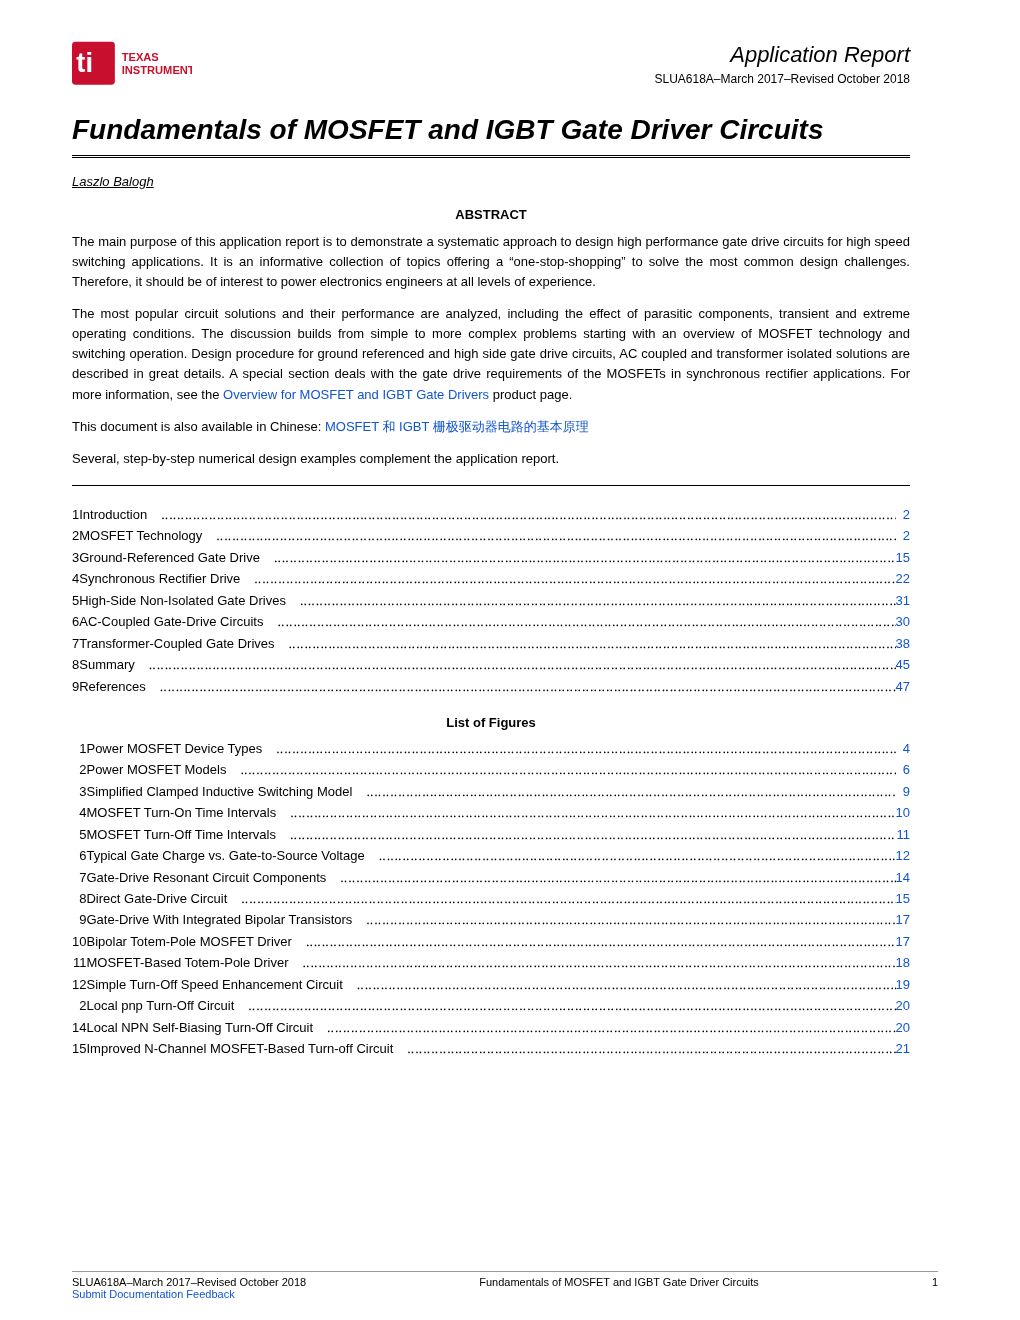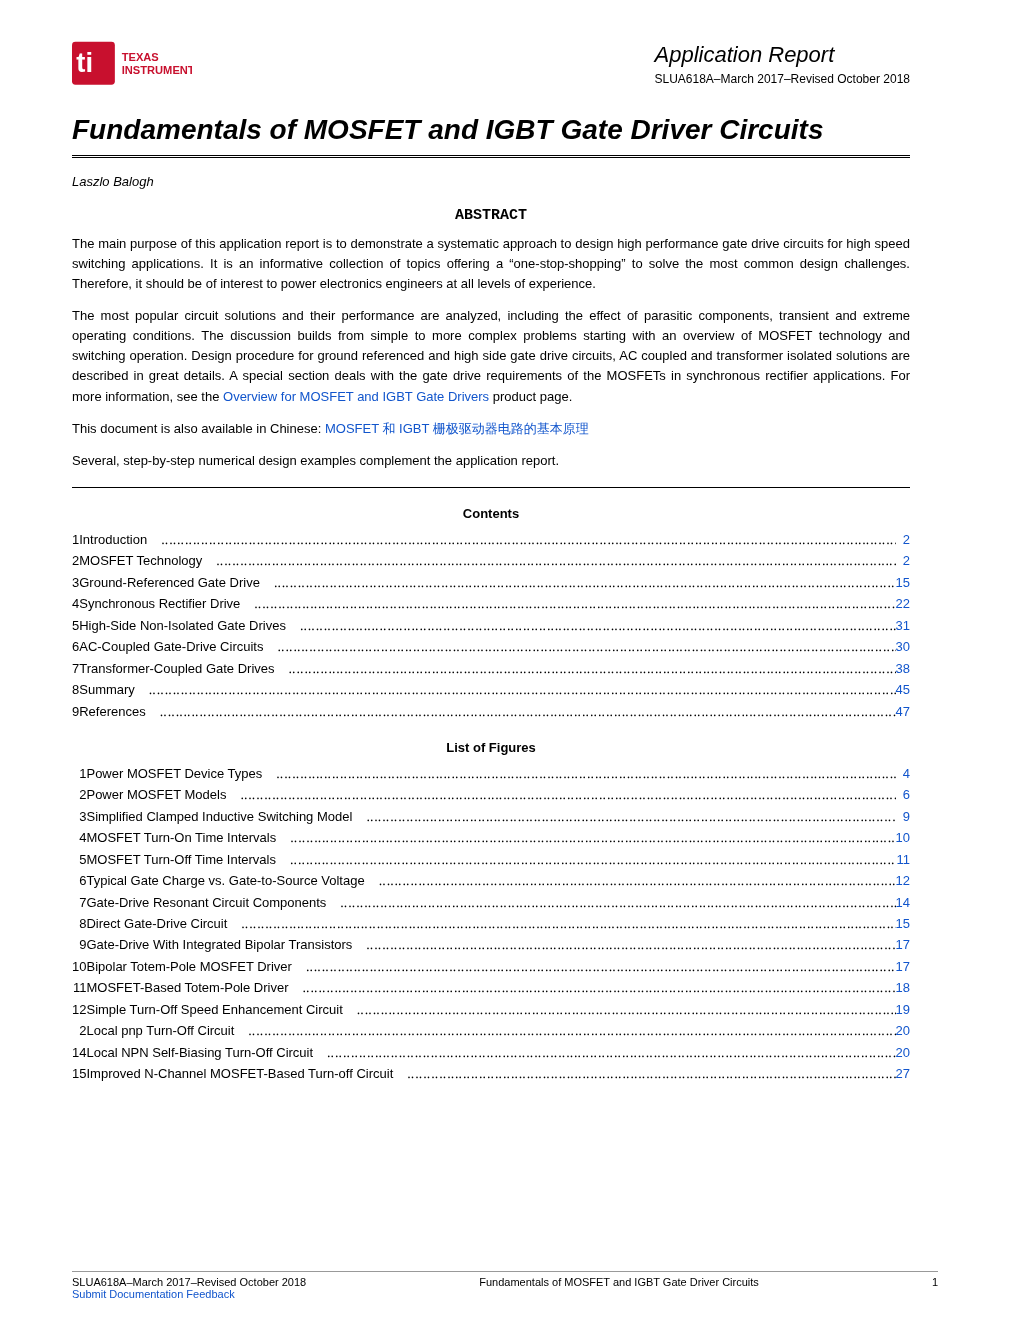--- a/index.html
+++ b/index.html
@@ -26,21 +26,21 @@
     }
     .logo-area {
       display: flex;
       align-items: center;
     }
     .logo-svg {
       width: 120px;
       height: 55px;
     }
     .app-report-area {
-      text-align: left;
+      text-align: right;
       line-height: 1.4;
     }
     .app-report-title {
       font-size: 22px;
       font-style: italic;
       font-weight: normal;
       color: #000;
     }
     .app-report-subtitle {
       font-size: 12px;
@@ -64,28 +64,28 @@
     .hr-single {
       border: none;
       border-top: 1px solid #000;
       margin: 16px 0 10px 0;
     }
     
     .author {
       font-style: italic;
       font-size: 13px;
       margin-bottom: 18px;
+      text-decoration: underline;
     }
     
     .abstract-heading {
       text-align: center;
       font-weight: bold;
-      font-size: 15px;
+      font-size: 13px;
       margin-bottom: 10px;
-      font-family: Liberation Mono, monospace;
     }
     .body-text {
       font-size: 13px;
       line-height: 1.55;
       text-align: justify;
       margin-bottom: 12px;
     }
     .link {
       color: #1155CC;
       text-decoration: none;
@@ -209,21 +209,20 @@
   <p class="body-text">
     <span>This document is also available in Chinese:</span>
     <a class="link" href="#">MOSFET 和 IGBT 栅极驱动器电路的基本原理</a>
   </p>
 
   <p class="body-text">Several, step-by-step numerical design examples complement the application report.</p>
 
   <hr class="hr-single">
 
   <div class="toc-section">
-    <div class="toc-heading">Contents</div>
     <table class="toc-table">
       <tbody id="toc-body">
           <tr>
             <td class="toc-num">1</td>
             <td class="toc-title" style="max-width: 0px; width: 100%; overflow: hidden; white-space: nowrap; text-overflow: clip;">Introduction<span style="letter-spacing:1px; color:#000;"> ‥‥‥‥‥‥‥‥‥‥‥‥‥‥‥‥‥‥‥‥‥‥‥‥‥‥‥‥‥‥‥‥‥‥‥‥‥‥‥‥‥‥‥‥‥‥‥‥‥‥‥‥‥‥‥‥‥‥‥‥‥‥‥‥‥‥‥‥‥‥‥‥‥‥‥‥‥‥‥‥‥‥‥‥‥‥‥‥‥‥‥‥‥‥‥‥‥‥‥‥‥‥‥‥‥‥‥‥‥‥‥‥‥‥‥‥‥‥‥‥‥‥‥‥‥‥‥‥‥‥‥‥‥‥‥‥‥‥‥‥‥‥‥‥‥‥‥‥‥‥‥‥‥‥‥‥‥‥‥‥‥‥‥‥‥‥‥‥‥‥‥‥‥‥‥‥‥‥‥‥‥‥‥‥‥‥‥‥‥‥‥‥‥‥‥‥‥‥‥‥‥‥‥‥‥‥‥‥‥‥‥‥</span></td>
             <td class="toc-page"><a class="link" href="#">2</a></td>
           </tr>
           <tr>
             <td class="toc-num">2</td>
             <td class="toc-title" style="max-width: 0px; width: 100%; overflow: hidden; white-space: nowrap; text-overflow: clip;">MOSFET Technology<span style="letter-spacing:1px; color:#000;"> ‥‥‥‥‥‥‥‥‥‥‥‥‥‥‥‥‥‥‥‥‥‥‥‥‥‥‥‥‥‥‥‥‥‥‥‥‥‥‥‥‥‥‥‥‥‥‥‥‥‥‥‥‥‥‥‥‥‥‥‥‥‥‥‥‥‥‥‥‥‥‥‥‥‥‥‥‥‥‥‥‥‥‥‥‥‥‥‥‥‥‥‥‥‥‥‥‥‥‥‥‥‥‥‥‥‥‥‥‥‥‥‥‥‥‥‥‥‥‥‥‥‥‥‥‥‥‥‥‥‥‥‥‥‥‥‥‥‥‥‥‥‥‥‥‥‥‥‥‥‥‥‥‥‥‥‥‥‥‥‥‥‥‥‥‥‥‥‥‥‥‥‥‥‥‥‥‥‥‥‥‥‥‥‥‥‥‥‥‥‥‥‥‥‥‥‥‥‥‥‥‥‥‥‥‥‥‥‥‥‥‥‥</span></td>
@@ -338,21 +337,21 @@
             <td class="toc-page"><a class="link" href="#">20</a></td>
           </tr>
           <tr>
             <td class="toc-num">14</td>
             <td class="toc-title" style="max-width: 0px; width: 100%; overflow: hidden; white-space: nowrap; text-overflow: clip;">Local NPN Self-Biasing Turn-Off Circuit<span style="letter-spacing:1px; color:#000;"> ‥‥‥‥‥‥‥‥‥‥‥‥‥‥‥‥‥‥‥‥‥‥‥‥‥‥‥‥‥‥‥‥‥‥‥‥‥‥‥‥‥‥‥‥‥‥‥‥‥‥‥‥‥‥‥‥‥‥‥‥‥‥‥‥‥‥‥‥‥‥‥‥‥‥‥‥‥‥‥‥‥‥‥‥‥‥‥‥‥‥‥‥‥‥‥‥‥‥‥‥‥‥‥‥‥‥‥‥‥‥‥‥‥‥‥‥‥‥‥‥‥‥‥‥‥‥‥‥‥‥‥‥‥‥‥‥‥‥‥‥‥‥‥‥‥‥‥‥‥‥‥‥‥‥‥‥‥‥‥‥‥‥‥‥‥‥‥‥‥‥‥‥‥‥‥‥‥‥‥‥‥‥‥‥‥‥‥‥‥‥‥‥‥‥‥‥‥‥‥‥‥‥‥‥‥‥‥‥‥‥‥‥</span></td>
             <td class="toc-page"><a class="link" href="#">20</a></td>
           </tr>
           <tr>
             <td class="toc-num">15</td>
             <td class="toc-title" style="max-width: 0px; width: 100%; overflow: hidden; white-space: nowrap; text-overflow: clip;">Improved N-Channel MOSFET-Based Turn-off Circuit<span style="letter-spacing:1px; color:#000;"> ‥‥‥‥‥‥‥‥‥‥‥‥‥‥‥‥‥‥‥‥‥‥‥‥‥‥‥‥‥‥‥‥‥‥‥‥‥‥‥‥‥‥‥‥‥‥‥‥‥‥‥‥‥‥‥‥‥‥‥‥‥‥‥‥‥‥‥‥‥‥‥‥‥‥‥‥‥‥‥‥‥‥‥‥‥‥‥‥‥‥‥‥‥‥‥‥‥‥‥‥‥‥‥‥‥‥‥‥‥‥‥‥‥‥‥‥‥‥‥‥‥‥‥‥‥‥‥‥‥‥‥‥‥‥‥‥‥‥‥‥‥‥‥‥‥‥‥‥‥‥‥‥‥‥‥‥‥‥‥‥‥‥‥‥‥‥‥‥‥‥‥‥‥‥‥‥‥‥‥‥‥‥‥‥‥‥‥‥‥‥‥‥‥‥‥‥‥‥‥‥‥‥‥‥‥‥‥‥‥‥‥‥</span></td>
-            <td class="toc-page"><a class="link" href="#">27</a></td>
+            <td class="toc-page"><a class="link" href="#">21</a></td>
           </tr>
         </tbody>
     </table>
   </div>
 
   <div class="footer">
     <hr class="footer-hr">
     <div class="footer-row">
       <div class="footer-left">
         <span class="footer-doc-id">SLUA618A–March 2017–Revised October 2018</span>

